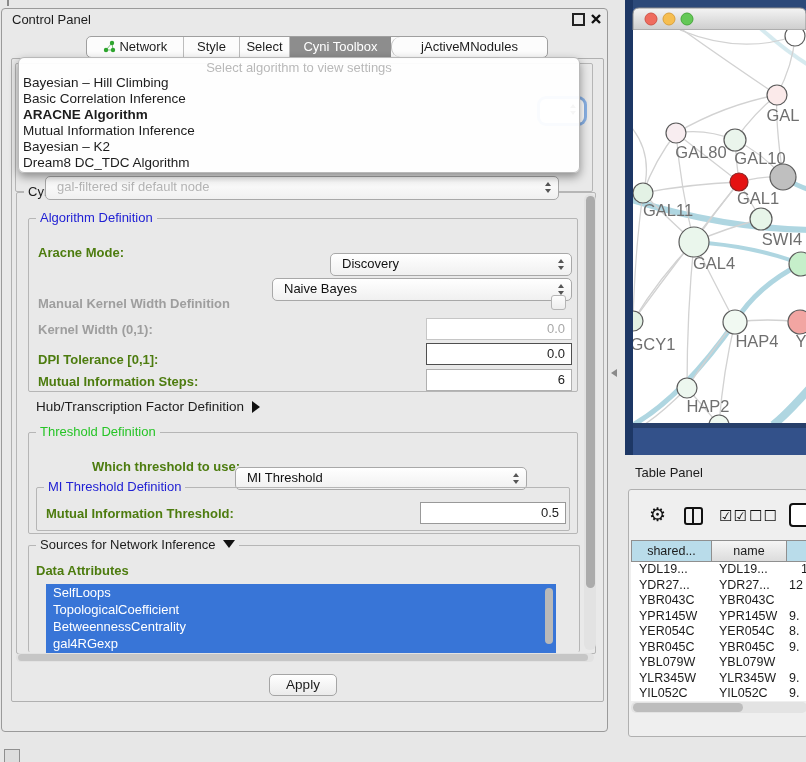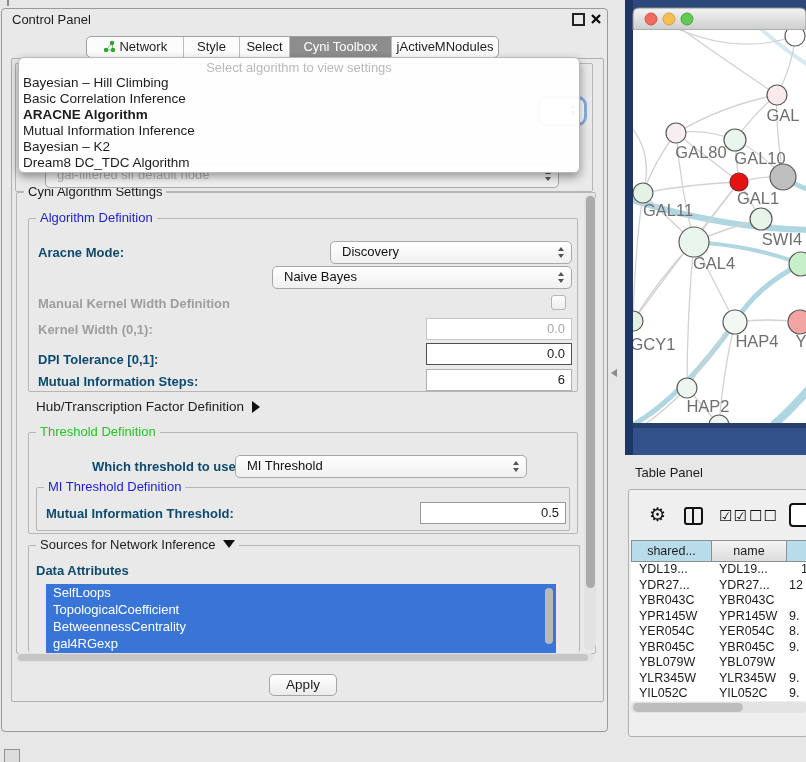--- a/index.html
+++ b/index.html
@@ -1,24 +1,24 @@
 <!DOCTYPE html>
 <html><head>
 <meta charset="utf-8">
 <style>
   html,body{margin:0;padding:0;}
   #canvas{position:relative;width:806px;height:762px;background:#e7e7e7;overflow:hidden;
           font-family:"Liberation Sans",sans-serif;color:#1c1c1c;}
   .abs{position:absolute;}
   .grp{position:absolute;border:1px solid #b6b6b6;border-radius:2px;}
   .grp-title{position:absolute;background:#e9e9e9;padding:0 4px;font-size:13px;line-height:14px;white-space:nowrap;}
-  .lbl{position:absolute;font-size:13px;font-weight:bold;color:#0c4a6e;white-space:nowrap;}
+  .lbl{position:absolute;font-size:13px;font-weight:bold;color:#4d7c0f;white-space:nowrap;}
   .lbl.dis{color:#9e9e9e;}
   .combo{position:absolute;background:linear-gradient(#ffffff,#f0f0f0);border:1px solid #a8a8a8;
-         border-radius:5px;font-size:13px;color:#111;}
+         border-radius:5px;font-size:13px;color:#111;margin-top:12px;}
   .combo .val{position:absolute;left:11px;top:0;line-height:20px;white-space:nowrap;}
   .combo .arrows{position:absolute;right:7px;top:50%;margin-top:-6px;}
   .aru{width:0;height:0;border-left:3px solid transparent;border-right:3px solid transparent;border-bottom:4px solid #555;margin-bottom:3px;}
   .ard{width:0;height:0;border-left:3px solid transparent;border-right:3px solid transparent;border-top:4px solid #555;}
   .field{position:absolute;background:#fff;border:1px solid #b0b0b0;font-size:13px;text-align:right;padding-right:6px;line-height:20px;}
   .seg{display:flex;position:absolute;border:1px solid #9f9f9f;border-radius:5px;overflow:hidden;background:#fcfcfc;height:22px;box-sizing:border-box;}
   .seg>div{font-size:13px;line-height:20px;text-align:center;border-left:1px solid #bdbdbd;box-sizing:border-box;}
   .seg>div:first-child{border-left:none;}
   .seg>div.sel{background:#8d8d8d;color:#fff;}
   .popup{position:absolute;left:18px;top:57px;width:560px;height:114px;background:rgba(255,255,255,.95);
@@ -57,21 +57,21 @@
         <path d="M3 10 L9 3 M9 3 L10 10 M3 10 L10 10" stroke="#7fbf7f" stroke-width="1"></path>
         <circle cx="3" cy="10" r="2.2" fill="#2ea52e"></circle>
           <circle cx="9" cy="3" r="2.2" fill="#2ea52e"></circle>
           <circle cx="10" cy="10" r="2.2" fill="#2ea52e"></circle>
       </svg>
       <span>Network</span>
     </div>
     <div style="width:56px;">Style</div>
     <div style="width:50px;">Select</div>
     <div class="sel" style="width:102px;">Cyni Toolbox</div>
-    <div style="width:107px;">jActiveMNodules</div>
+    <div style="width:156px;border-radius:9px;">jActiveMNodules</div>
   </div>
 
   <div class="abs" style="left:11px;top:58px;width:591px;height:642px;border:1px solid #b0b0b0;border-radius:2px;background:#e9e9e9;"></div>
 
   <div class="grp" style="left:15px;top:63px;width:576px;height:127px;"></div>
   <div class="abs" style="left:28px;top:76px;font-size:13px;color:rgba(110,110,110,.45);z-index:1;">Inference Algorithm</div>
 
   <div class="abs" style="left:540px;top:99px;width:44px;height:24px;background:#fff;border-radius:6px;box-shadow:0 0 0 3px rgba(110,160,225,.8);z-index:2;">
     <div class="arrows" style="position:absolute;right:8px;top:5px;">
         <div class="aru"></div>

